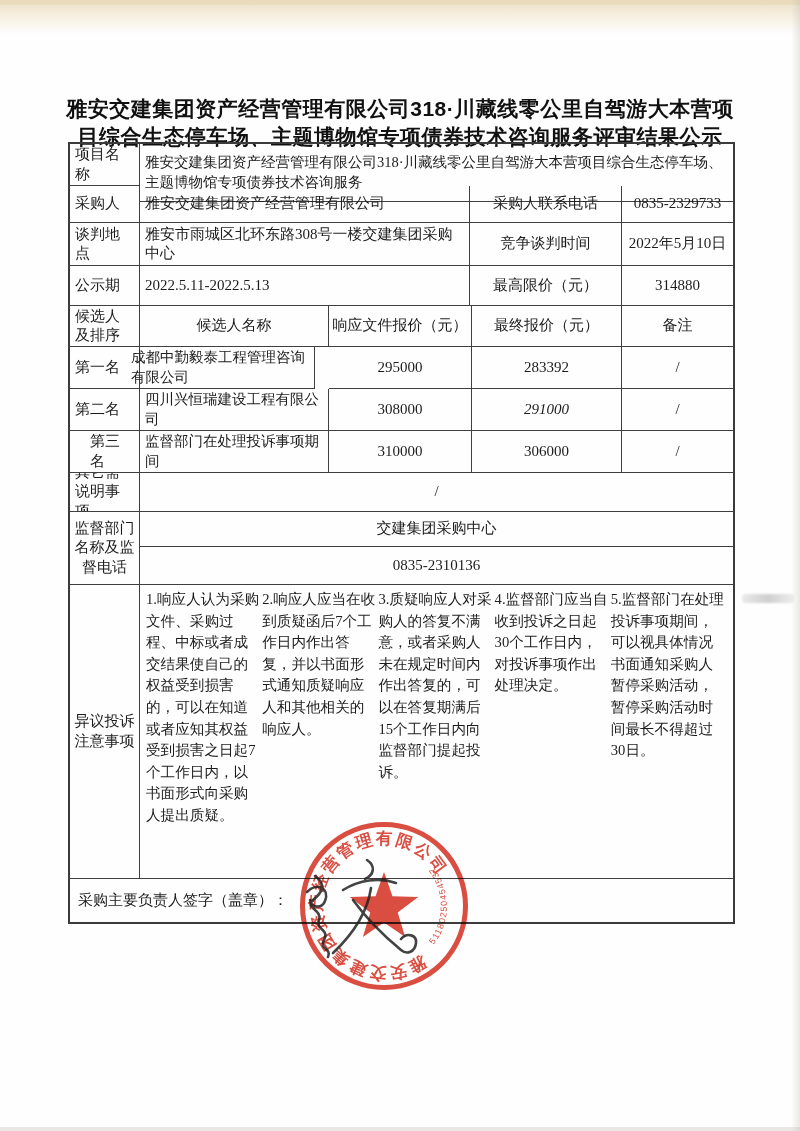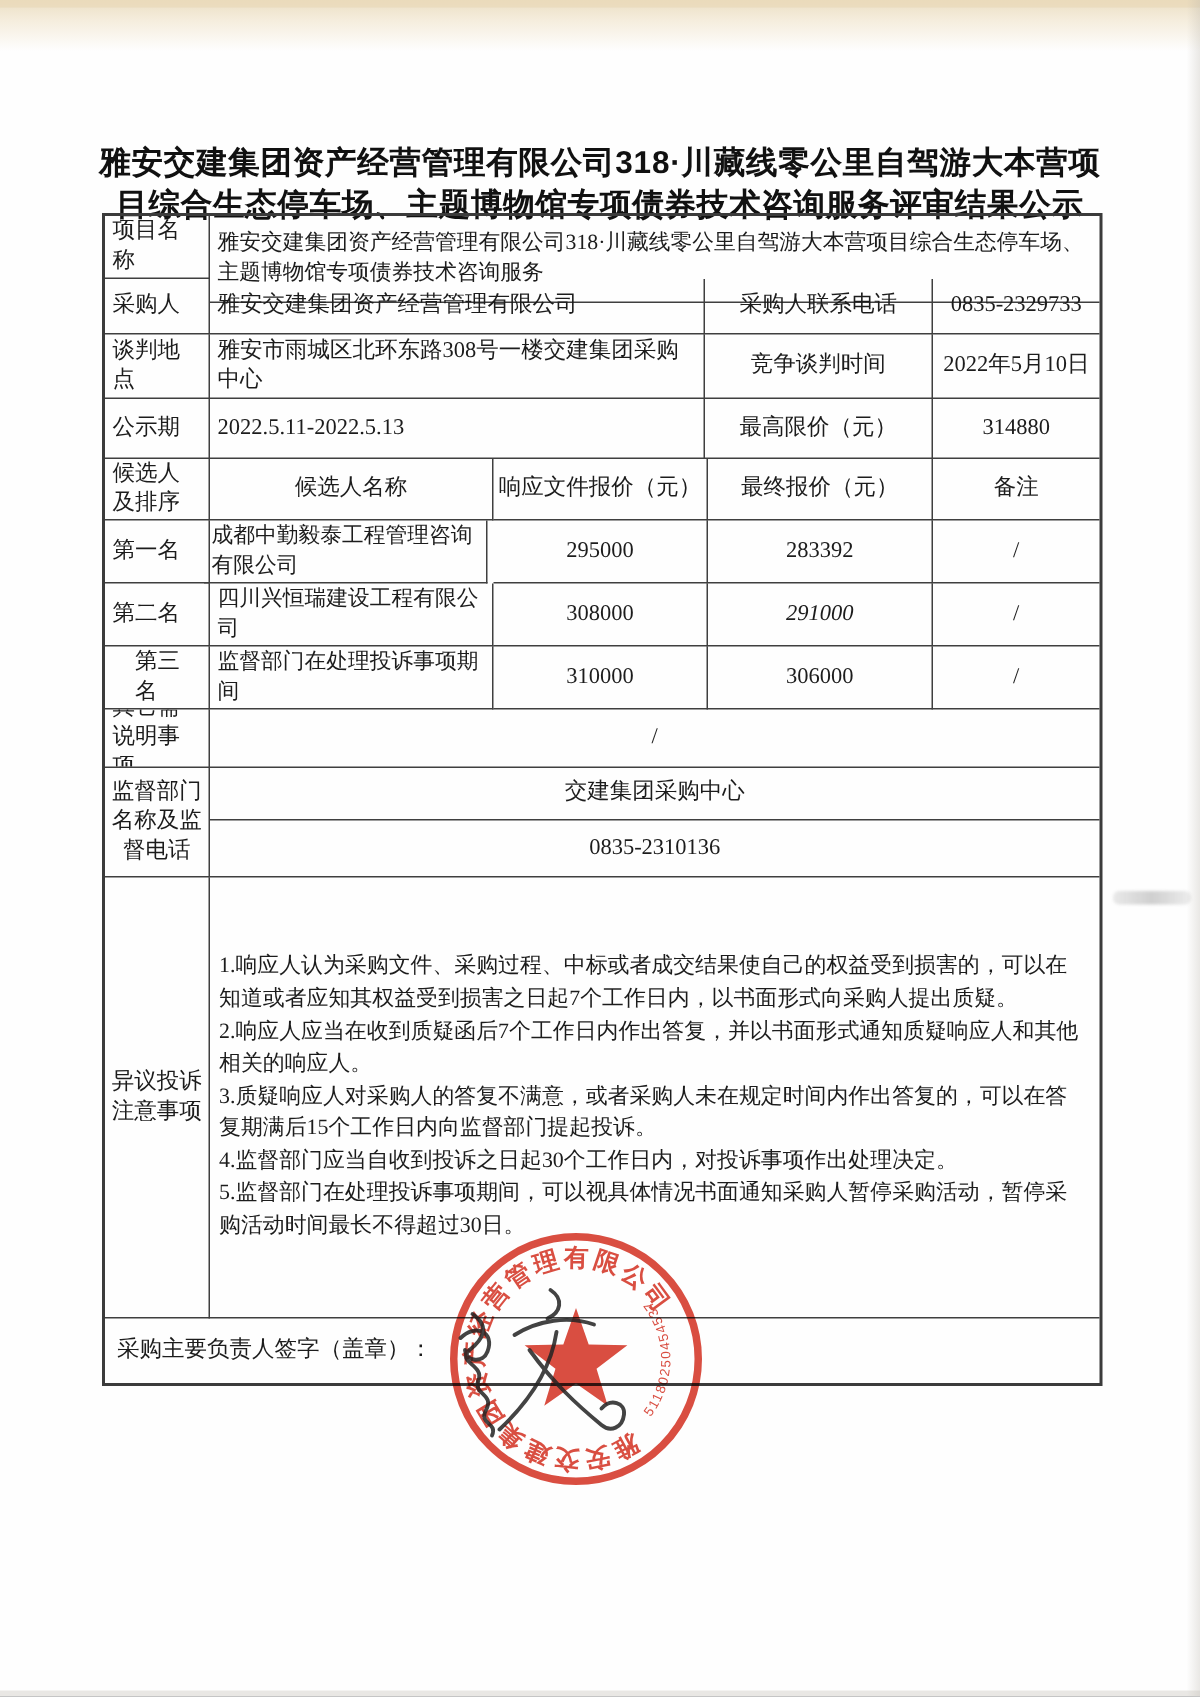--- a/index.html
+++ b/index.html
@@ -22,21 +22,21 @@
   
   .tbl{position:absolute;left:68px;top:142px;width:667px;height:782px;border:2px solid #3b3b3b;box-sizing:border-box;}
   .c{position:absolute;box-sizing:border-box;display:flex;align-items:center;
      border-right:1.6px solid #3f3f3f;border-bottom:1.6px solid #3f3f3f;
      font-size:15px;line-height:19.5px;overflow:hidden;}
   .c.last{border-right:none;}
   .c.nb{border-bottom:none;}
   .cl{justify-content:flex-start;padding:2px 5px;text-align:left;}
   .cc{justify-content:center;padding:2px 3px;text-align:center;}
   .small{font-size:14.5px;}
-  .complaint-text{flex-direction:column;justify-content:center;align-items:flex-start;padding:4px 6px;}
+  .complaint-text{flex-direction:row;justify-content:center;align-items:flex-start;padding:4px 6px;}
   .complaint-text .item{font-size:14.6px;line-height:21.6px;text-align:left;width:579px;}
   
   .stamp{position:absolute;left:289px;top:811px;mix-blend-mode:multiply;opacity:.9;}
   .stamp text{fill:#d63a2c;}
   .sig{position:absolute;left:295px;top:830px;z-index:5;}
 </style>
 </head>
 <body>
 
 <div id="page">
@@ -67,21 +67,21 @@
     <div class="c cc" style="left:400px;top:122px;width:152px;height:40px;">最高限价（元）</div>
     <div class="c cc last" style="left:552px;top:122px;width:111px;height:40px;">314880</div>
 
     <div class="c cl" style="left:0;top:162px;width:70px;height:41px;">候选人及排序</div>
     <div class="c cc" style="left:70px;top:162px;width:189px;height:41px;">候选人名称</div>
     <div class="c cc" style="left:259px;top:162px;width:143px;height:41px;">响应文件报价（元）</div>
     <div class="c cc" style="left:402px;top:162px;width:150px;height:41px;">最终报价（元）</div>
     <div class="c cc last" style="left:552px;top:162px;width:111px;height:41px;">备注</div>
 
     <div class="c cl" style="left:0;top:203px;width:70px;height:42px;">第一名</div>
-    <div class="c cl small" style="left:66px;top:203px;width:189px;height:42px;">成都中勤毅泰工程管理咨询有限公司</div>
+    <div class="c cl small" style="left:56px;top:203px;width:189px;height:42px;">成都中勤毅泰工程管理咨询有限公司</div>
     <div class="c cc" style="left:259px;top:203px;width:143px;height:42px;">295000</div>
     <div class="c cc" style="left:402px;top:203px;width:150px;height:42px;">283392</div>
     <div class="c cc last" style="left:552px;top:203px;width:111px;height:42px;">/</div>
 
     <div class="c cl" style="left:0;top:245px;width:70px;height:42px;">第二名</div>
     <div class="c cl small" style="left:70px;top:245px;width:189px;height:42px;">四川兴恒瑞建设工程有限公司</div>
     <div class="c cc" style="left:259px;top:245px;width:143px;height:42px;">308000</div>
     <div class="c cc" style="left:402px;top:245px;width:150px;height:42px;font-style:italic;">291000</div>
     <div class="c cc last" style="left:552px;top:245px;width:111px;height:42px;">/</div>
 

